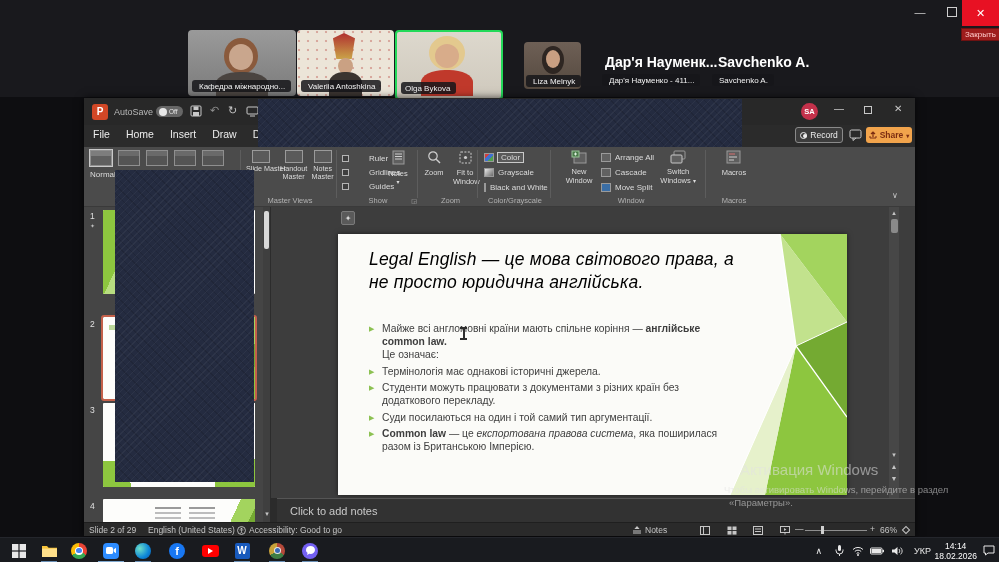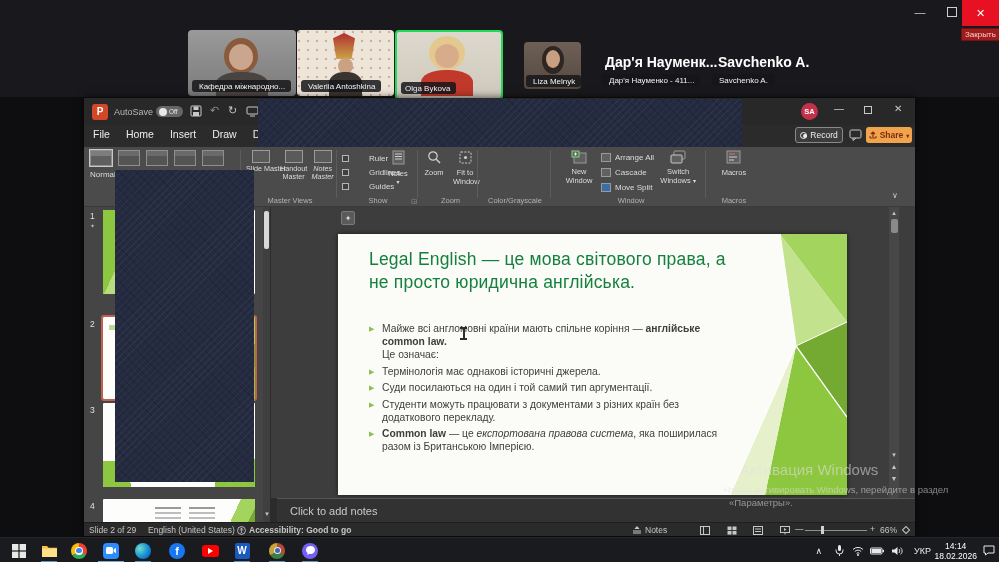--- a/index.html
+++ b/index.html
@@ -46,21 +46,21 @@
   .ctr{text-align:center;font-size:7.5px;line-height:8.5px;white-space:nowrap;}
 
   
   .thumbpanel{position:absolute;left:0;top:109px;width:186px;height:315px;background:#454545;overflow:hidden;}
   .slidenum{position:absolute;font-size:8.5px;color:#e0e0e0;}
   .thumb{position:absolute;left:19px;width:152px;background:#fdfdfb;border-radius:1px;overflow:hidden;}
   .thumb.sel{outline:2px solid #c4604a;}
   .canvas{position:absolute;left:186px;top:109px;width:645px;height:291px;background:#3d3d3d;border-left:1px solid #2c2c2c;}
   .slide{position:absolute;left:67px;top:27px;width:509px;height:261px;background:#fbfbf8;box-shadow:0 0 5px rgba(0,0,0,.55);overflow:hidden;}
   .slide-title{position:absolute;left:31px;top:14px;width:390px;font-size:17.5px;line-height:22.5px;
-               color:#15803d;letter-spacing:.2px;}
+               font-style:italic;color:#000000;letter-spacing:.2px;}
   .bullets{position:absolute;left:31px;top:88px;width:358px;}
   .bullet{display:flex;gap:6px;margin-bottom:3.5px;font-size:10.3px;line-height:13px;color:#3e3e3e;}
   .bullet .mk{color:#8cc152;font-size:7px;line-height:13px;flex:0 0 7px;}
   .bullet .b{font-weight:bold;}
   .bullet .i{font-style:italic;}
   .bullet .line2{display:block;}
   .scrollv{position:absolute;background:#474747;}
   .sthumb{position:absolute;background:#8a8a8a;border-radius:2px;}
   .sarrow{position:absolute;color:#c4c4c4;font-size:7px;line-height:8px;width:10px;text-align:center;}
   .notespane{position:absolute;left:193px;top:400px;width:638px;height:24px;background:#323232;border-top:1px solid #555;
@@ -240,21 +240,21 @@
       <div class="grp" style="left:162px;width:88px;">
         <div style="display:flex;gap:4px;padding-top:2px;">
           <div style="width:30px;">
               <div class="mico"></div>
               <div class="mlabel">Slide Master</div>
             </div>
           <div style="width:30px;">
               <div class="mico"></div>
               <div class="mlabel" style="white-space:normal;">Handout Master</div>
             </div>
-          <div style="width:30px;font-style:italic;">
+          <div style="width:30px;">
               <div class="mico"></div>
               <div class="mlabel" style="white-space:normal;">Notes Master</div>
             </div>
         </div>
         <div class="grplabel">Master Views</div>
       </div>
       <div class="rdiv" style="left:252px;"></div>
 
       <div class="grp" style="left:258px;width:72px;">
         <div style="padding-top:3px;">
@@ -301,20 +301,34 @@
                 <circle cx="7.5" cy="7.5" r="1.6" fill="#cfcfcf"></circle>
               </svg>
             <div class="ctr"><span>Fit to</span><br><span>Window</span></div>
           </div>
         </div>
         <div class="grplabel">Zoom</div>
       </div>
       <div class="rdiv" style="left:393px;"></div>
 
       <div class="grp" style="left:400px;width:62px;">
+        <div style="padding-top:2px;">
+          <div class="smallrow">
+            <span class="ribico" style="background:linear-gradient(135deg,#d04040 33%,#4070d0 33% 66%,#50a050 66%);"></span>
+            <span style="outline:1px solid #c9c9c9;background:#5a5a5a;padding:0 3px;">Color</span>
+          </div>
+          <div class="smallrow">
+            <span class="ribico" style="background:linear-gradient(135deg,#e8e8e8,#6a6a6a);"></span>
+            <span>Grayscale</span>
+          </div>
+          <div class="smallrow">
+            <span class="ribico" style="background:linear-gradient(#fff 50%,#111 50%);"></span>
+            <span>Black and White</span>
+          </div>
+        </div>
         <div class="grplabel">Color/Grayscale</div>
       </div>
       <div class="rdiv" style="left:466px;"></div>
 
       <div class="grp" style="left:479px;width:136px;">
         <div style="display:flex;gap:6px;padding-top:2px;">
           <div style="width:32px;text-align:center;">
             <svg width="17" height="14" viewBox="0 0 17 14">
                 <rect x="3" y="3" width="12" height="10" fill="#5f5f5f" stroke="#9a9a9a"></rect>
                 <rect x="1" y="1" width="7" height="6" fill="#4a7a4a" stroke="#9ac59a"></rect>
@@ -421,25 +435,25 @@
           <div class="bullet">
             <span class="mk">▶</span>
             <p style="margin:0;"><span>Майже всі англомовні країни мають спільне коріння — </span><span class="b">англійське common law</span><span class="b">.</span><span class="line2">Це означає:</span></p>
           </div>
           <div class="bullet">
             <span class="mk">▶</span>
             <p style="margin:0;">Термінологія має однакові історичні джерела.</p>
           </div>
           <div class="bullet">
             <span class="mk">▶</span>
-            <p style="margin:0;">Суди посилаються на один і той самий тип аргументації.</p>
+            <p style="margin:0;">Студенти можуть працювати з документами з різних країн без додаткового перекладу.</p>
           </div>
           <div class="bullet">
             <span class="mk">▶</span>
-            <p style="margin:0;">Студенти можуть працювати з документами з різних країн без додаткового перекладу.</p>
+            <p style="margin:0;">Суди посилаються на один і той самий тип аргументації.</p>
           </div>
           <div class="bullet">
             <span class="mk">▶</span>
             <p style="margin:0;"><span class="b">Common law</span><span> — це </span><span class="i">експортована правова система</span><span>, яка поширилася разом із Британською Імперією.</span></p>
           </div>
         </div>
       </div>
 
       <div class="scrollv" style="left:618px;top:0;width:10px;height:291px;">
         <span class="sarrow" style="left:0;top:2px;">▴</span>
@@ -455,21 +469,21 @@
     </div>
 
     <div class="statusbar">
       <span class="sb" style="left:5px;">Slide 2 of 29</span>
       <span class="sb" style="left:64px;">English (United States)</span>
       <svg class="sb" style="left:153px;top:2.5px;" width="9" height="9" viewBox="0 0 10 10">
           <circle cx="5" cy="5" r="4.4" fill="none" stroke="#c6c6c6"></circle>
           <circle cx="5" cy="3" r="1" fill="#c6c6c6"></circle>
           <path d="M2.8 4.4h4.4M5 4.4v2.4M5 6.8l-1.4 1.6M5 6.8l1.4 1.6" stroke="#c6c6c6" fill="none" stroke-width=".8"></path>
         </svg>
-      <span class="sb" style="left:165px;font-weight:bold;">Accessibility: Good to go</span>
+      <span class="sb" style="left:165px;">Accessibility: Good to go</span>
 
       <span class="sb" style="left:548px;display:flex;gap:3px;align-items:center;">
         <svg width="10" height="9" viewBox="0 0 10 9">
             <path d="M5 0l2.6 3H2.4z" fill="#c6c6c6"></path>
             <line x1="1" y1="5" x2="9" y2="5" stroke="#c6c6c6"></line>
             <line x1="1" y1="7" x2="9" y2="7" stroke="#c6c6c6"></line>
           </svg>
         <span>Notes</span>
       </span>
 

